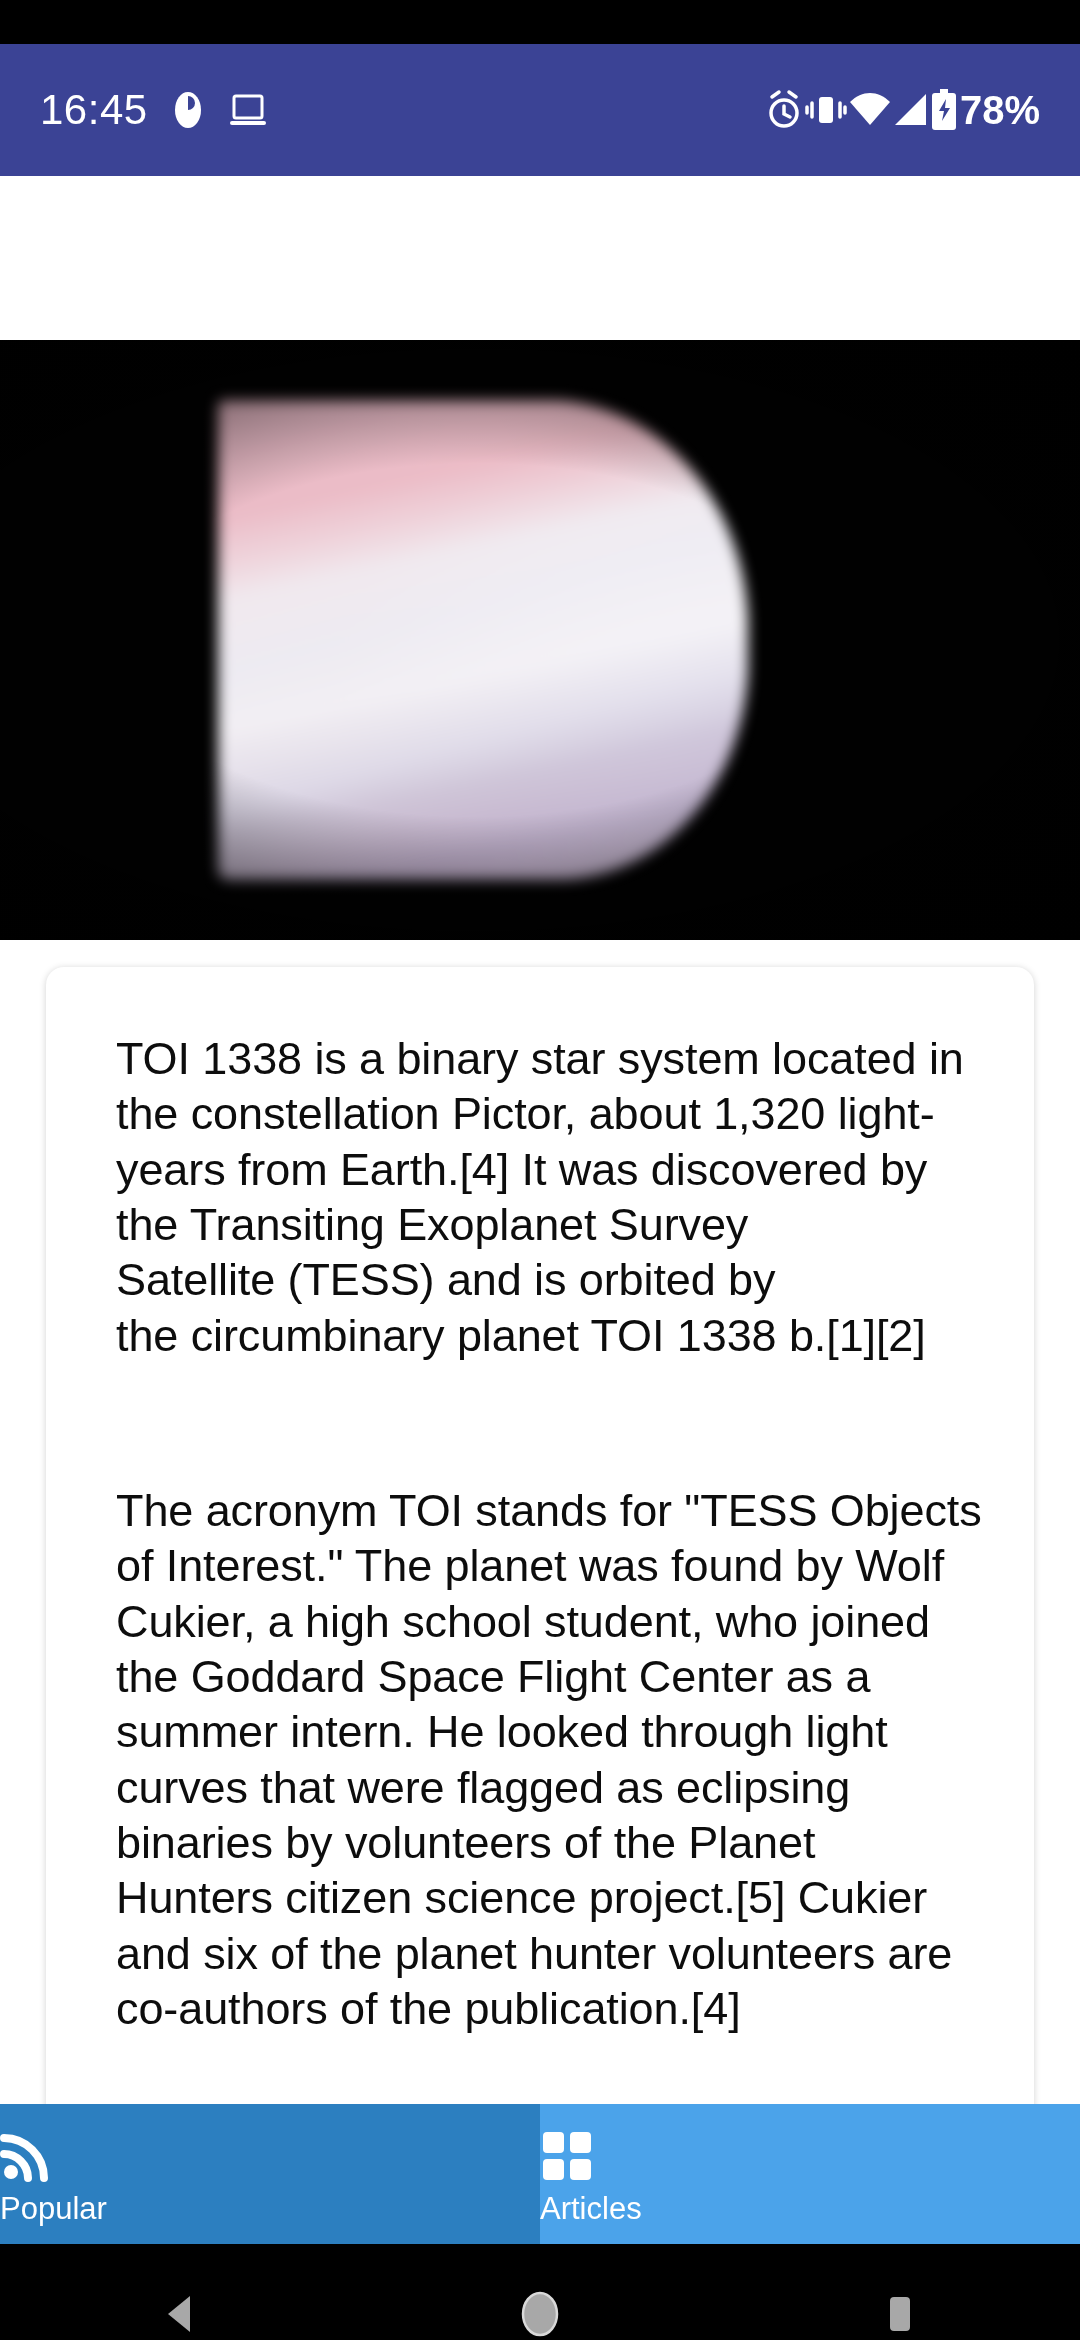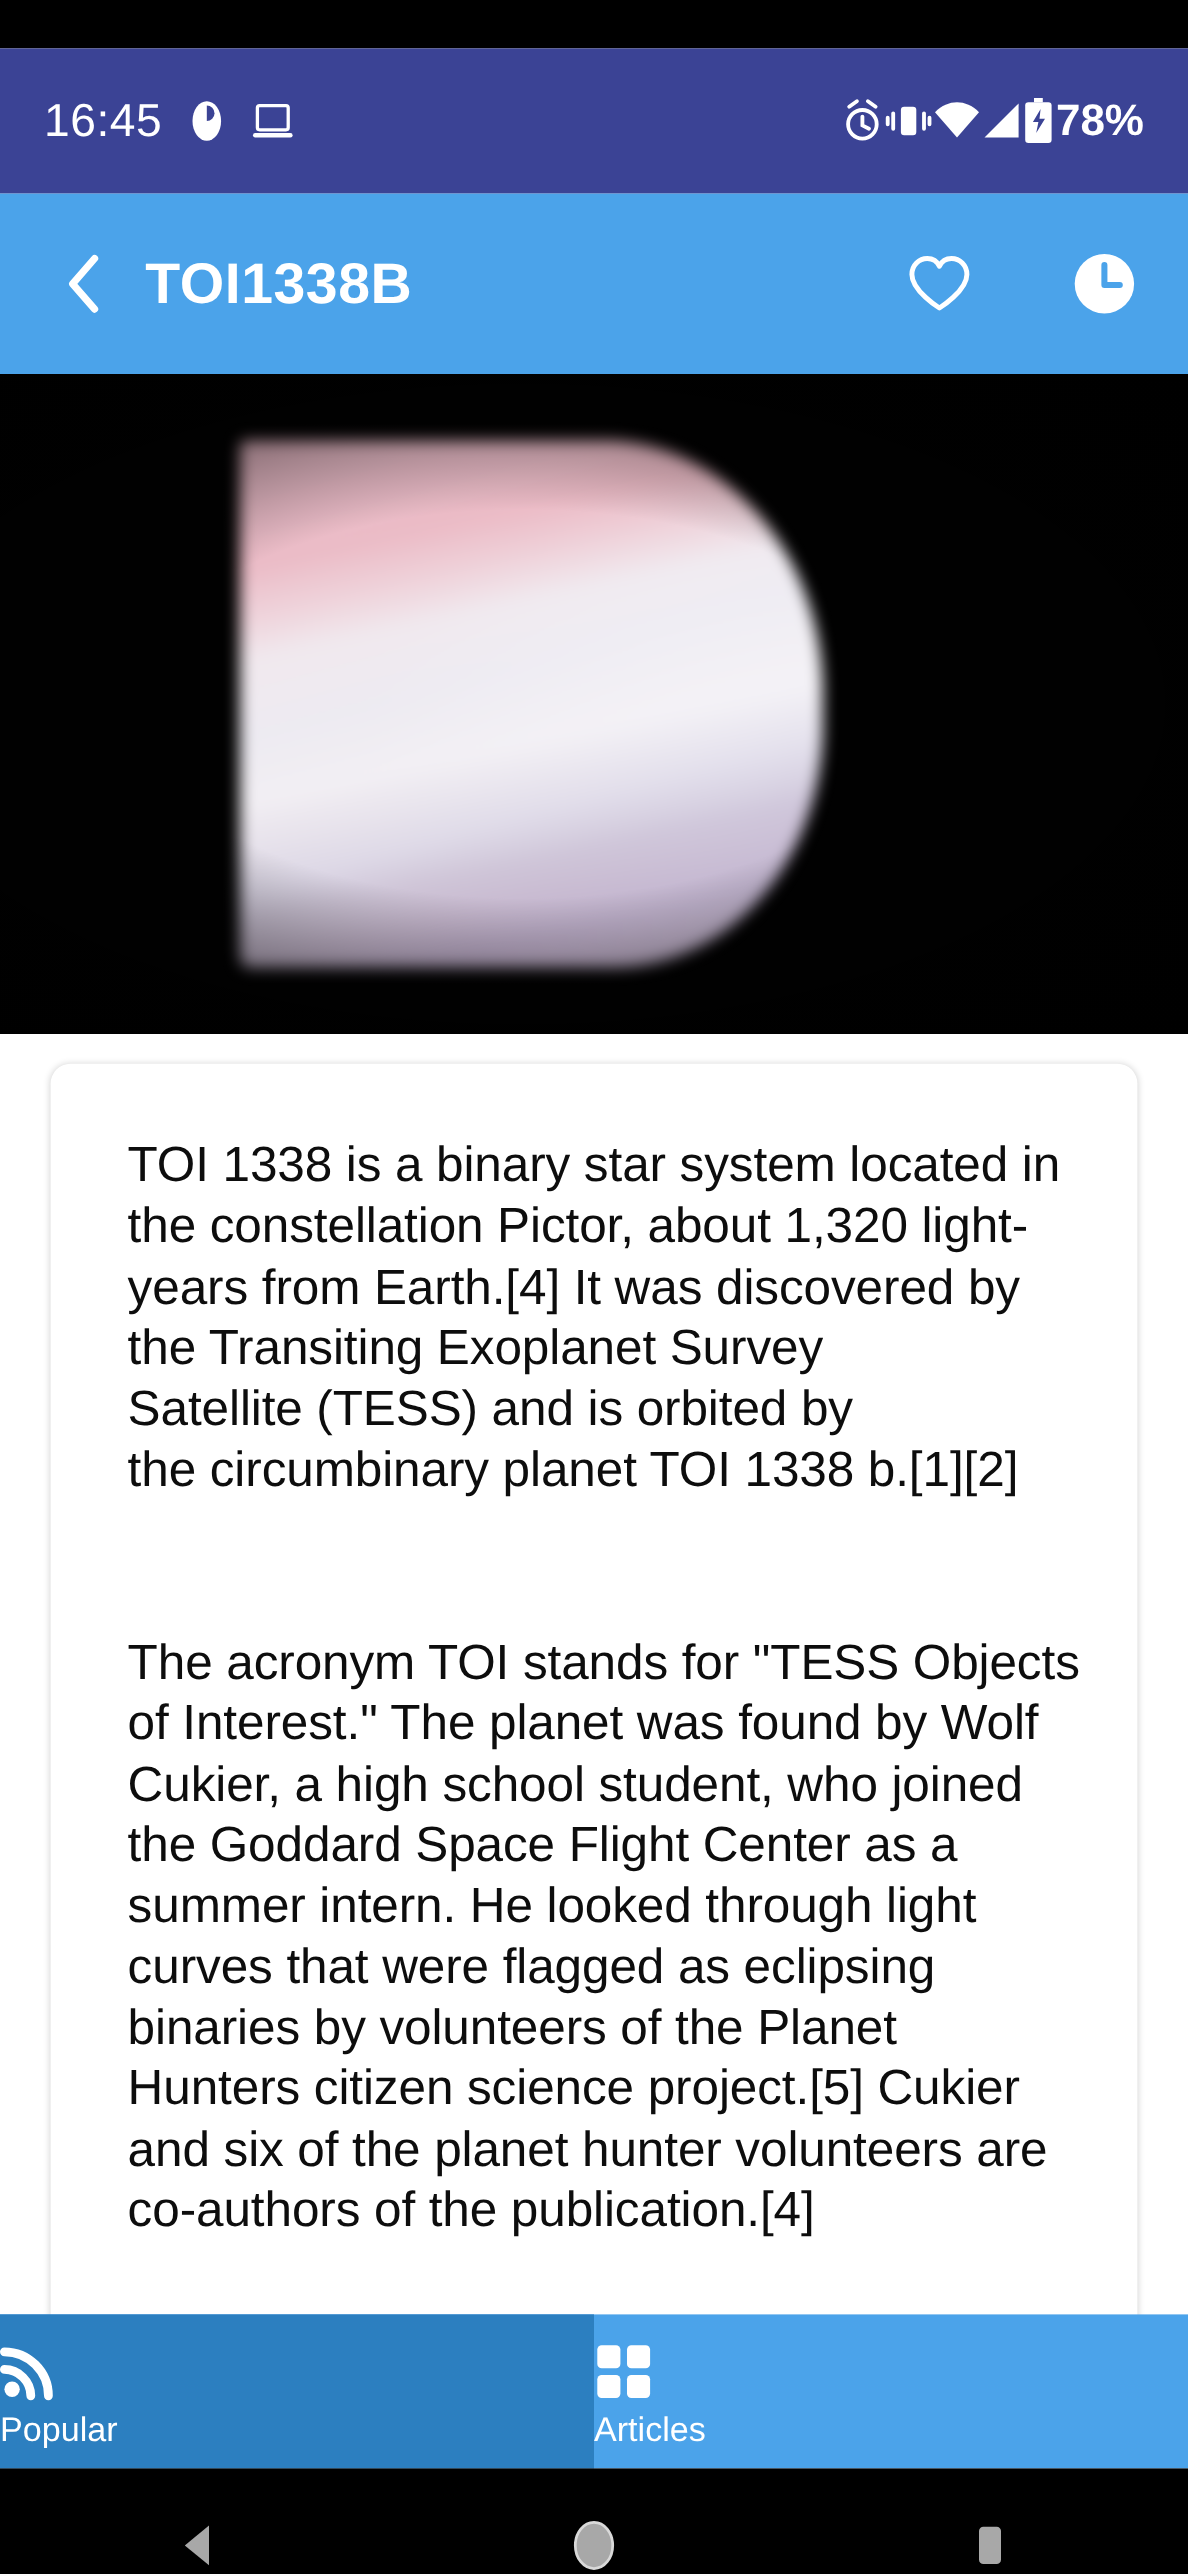--- a/index.html
+++ b/index.html
@@ -181,41 +181,20 @@
         <svg width="28" height="42" viewBox="0 0 28 42">
             <rect x="10" y="0" width="8" height="4" fill="#fff"></rect>
             <rect x="2" y="4" width="24" height="37" rx="3" fill="#fff"></rect>
             <path d="M16 10l-7 12h5l-2 10 8-13h-5z" fill="#3b4395"></path>
           </svg>
       </span>
       <span class="sb-batt-text">78%</span>
     </div>
   </div>
 
-  <div class="appbar">
-    <div class="back-chevron">
-      <svg width="34" height="54" viewBox="0 0 34 54">
-          <path d="M27 4L7 27l20 23" fill="none" stroke="#fff" stroke-width="6.5" stroke-linecap="round" stroke-linejoin="round"></path>
-        </svg>
-    </div>
-    <div class="appbar-title">TOI1338B</div>
-    <div class="appbar-actions">
-      <div class="appbar-icon">
-        <svg width="60" height="56" viewBox="0 0 60 56">
-            <path d="M30 50C30 50 5 34.5 5 19.5 5 11 11.5 5 19 5c5 0 9 2.8 11 7 2-4.2 6-7 11-7 7.5 0 14 6 14 14.5C55 34.5 30 50 30 50z" fill="none" stroke="#fff" stroke-width="4.5" stroke-linejoin="round"></path>
-          </svg>
-      </div>
-      <div class="appbar-icon">
-        <svg width="60" height="60" viewBox="0 0 60 60">
-            <circle cx="30" cy="30" r="27" fill="#fff"></circle>
-            <path d="M30 13v18h14" fill="none" stroke="#4ba3ea" stroke-width="5.5" stroke-linecap="round" stroke-linejoin="round"></path>
-          </svg>
-      </div>
-    </div>
-  </div>
 
   <div class="hero">
     <div class="planet"></div>
     <div class="hero-vignette"></div>
   </div>
 
   <div class="content-area">
     <div class="card">
       <p class="para">TOI 1338 is a binary star system located in
 the constellation Pictor, about 1,320 light-

